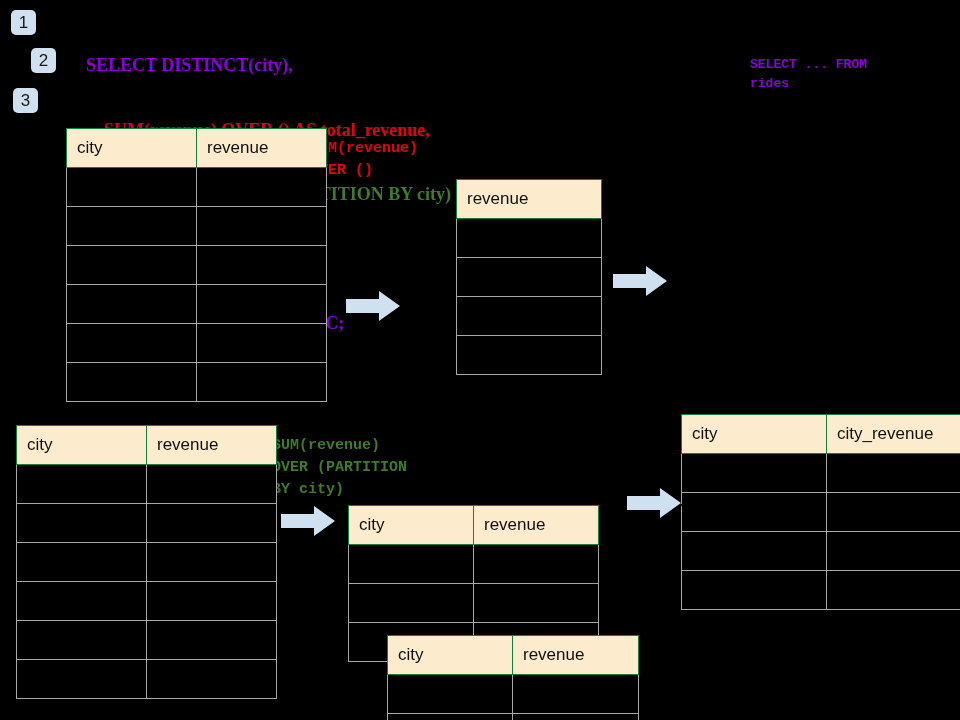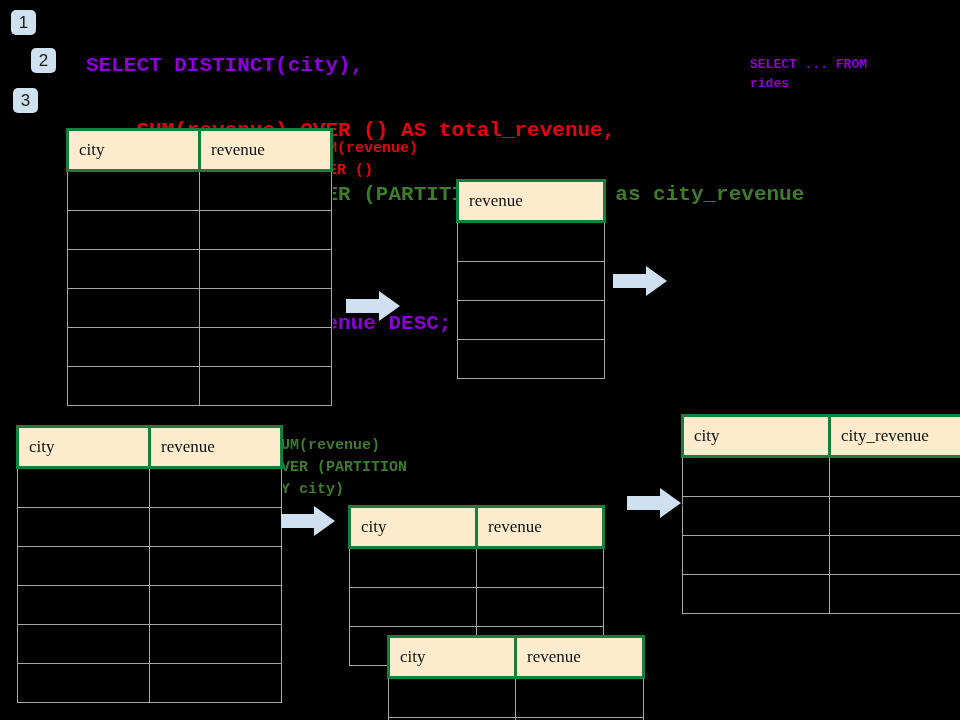--- a/index.html
+++ b/index.html
@@ -26,22 +26,22 @@
     font-size: 17px;
     line-height: 25px;
     text-align: center;
     width: 25px;
     height: 25px;
   }
 
   
   .sql {
     position: absolute;
-    font-family: Liberation Mono, monospace;
-    font-size: 21px;
+    font-family: Liberation Serif, serif;
+    font-size: 18px;
     font-weight: bold;
     line-height: 21.5px;
     white-space: pre;
   }
   .sql-line { white-space: pre; }
   .c-purple { color: #8b00d8; }
   .c-red    { color: #e8000d; }
   .c-green  { color: #3f7a2e; }
 
   .side-note {
@@ -72,24 +72,24 @@
     table-layout: fixed;
     background: #000000;
   }
   .tbl td {
     border: 1px solid #a8a8a8;
     padding: 0;
     background: #000000;
     height: 38px;
   }
   .tbl th {
-    border: 3px solid #15803d;
+    border: 1px solid #15803d;
     background: #fceccd;
     color: #101010;
-    font-family: Liberation Serif, serif;
+    font-family: Liberation Sans, sans-serif;
     font-size: 17px;
     font-weight: normal;
     text-align: left;
     padding: 0 0 0 10px;
     height: 38px;
   }
 
   
   .arrow {
     position: absolute;

